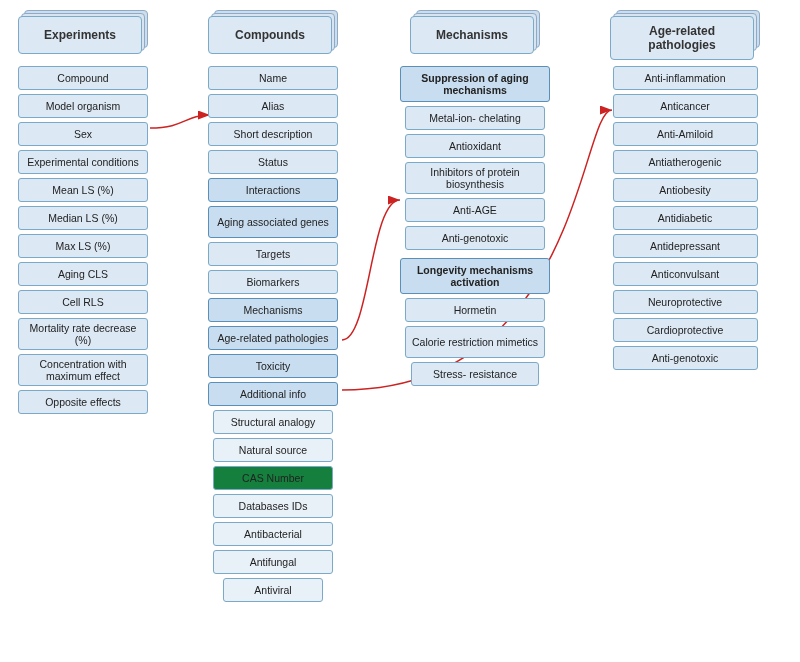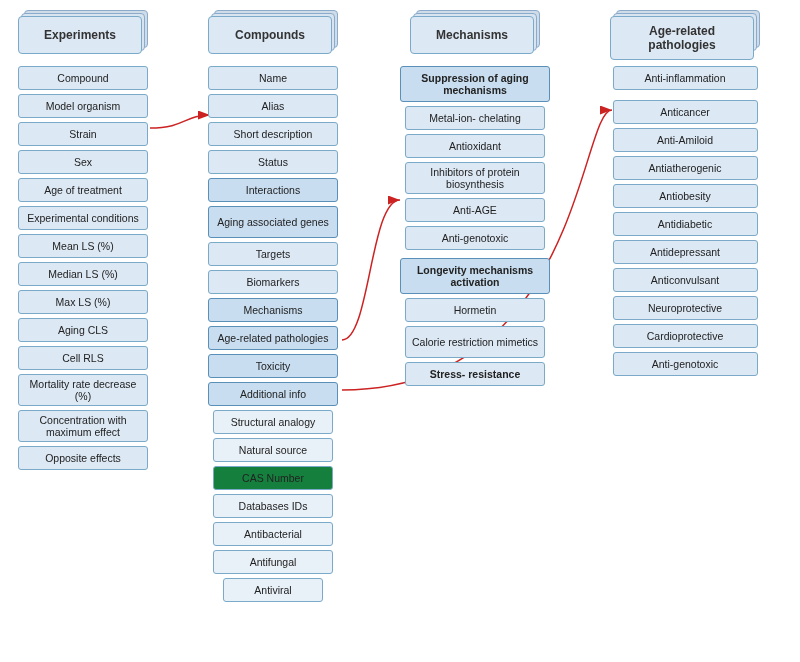--- a/index.html
+++ b/index.html
@@ -130,23 +130,21 @@
   </svg>
 
   <div class="column col-experiments" style="left:18px; top:10px;">
     <div class="header-stack">
       <div class="card-back2"></div>
       <div class="card-back1"></div>
       <div class="card-front">Experiments</div>
     </div>
     <div class="item-box">Compound</div>
     <div class="item-box">Model organism</div>
-    <div class="item-box">Strain</div>
     <div class="item-box">Sex</div>
-    <div class="item-box">Age of treatment</div>
     <div class="item-box">Experimental conditions</div>
     <div class="item-box">Mean LS (%)</div>
     <div class="item-box">Median LS (%)</div>
     <div class="item-box">Max LS (%)</div>
     <div class="item-box">Aging CLS</div>
     <div class="item-box">Cell RLS</div>
     <div class="item-box">Mortality rate decrease (%)</div>
     <div class="item-box" style="min-height:32px;">Concentration with maximum effect</div>
     <div class="item-box">Opposite effects</div>
   </div>
@@ -189,31 +187,31 @@
     <div class="item-box highlighted" style="min-height:36px; width:150px; font-weight:600;">Suppression of aging mechanisms</div>
     <div class="item-box" style="width:140px;">Metal-ion- chelating</div>
     <div class="item-box" style="width:140px;">Antioxidant</div>
     <div class="item-box" style="width:140px; min-height:32px;">Inhibitors of protein biosynthesis</div>
     <div class="item-box" style="width:140px;">Anti-AGE</div>
     <div class="item-box" style="width:140px;">Anti-genotoxic</div>
 
     <div class="item-box highlighted" style="min-height:36px; width:150px; font-weight:600; margin-top:4px;">Longevity mechanisms activation</div>
     <div class="item-box" style="width:140px;">Hormetin</div>
     <div class="item-box" style="width:140px; min-height:32px;">Calorie restriction mimetics</div>
-    <div class="item-box" style="width:140px;font-weight:bold;">Stress- resistance</div>
+    <div class="item-box" style="width:128px;">Stress- resistance</div>
   </div>
 
   <div class="column" style="position:absolute; left:610px; top:10px; align-items:center; display:flex; flex-direction:column; gap:4px;">
     <div class="header-stack" style="width:150px;">
       <div class="card-back2" style="width:144px;"></div>
       <div class="card-back1" style="width:144px;"></div>
       <div class="card-front" style="width:144px; min-height:44px;">Age-related pathologies</div>
     </div>
     <div class="item-box" style="width:145px;">Anti-inflammation</div>
-    <div class="item-box" style="width:145px;margin-top:6px;">Anticancer</div>
+    <div class="item-box" style="width:145px;">Anticancer</div>
     <div class="item-box" style="width:145px;">Anti-Amiloid</div>
     <div class="item-box" style="width:145px;">Antiatherogenic</div>
     <div class="item-box" style="width:145px;">Antiobesity</div>
     <div class="item-box" style="width:145px;">Antidiabetic</div>
     <div class="item-box" style="width:145px;">Antidepressant</div>
     <div class="item-box" style="width:145px;">Anticonvulsant</div>
     <div class="item-box" style="width:145px;">Neuroprotective</div>
     <div class="item-box" style="width:145px;">Cardioprotective</div>
     <div class="item-box" style="width:145px;">Anti-genotoxic</div>
   </div>

